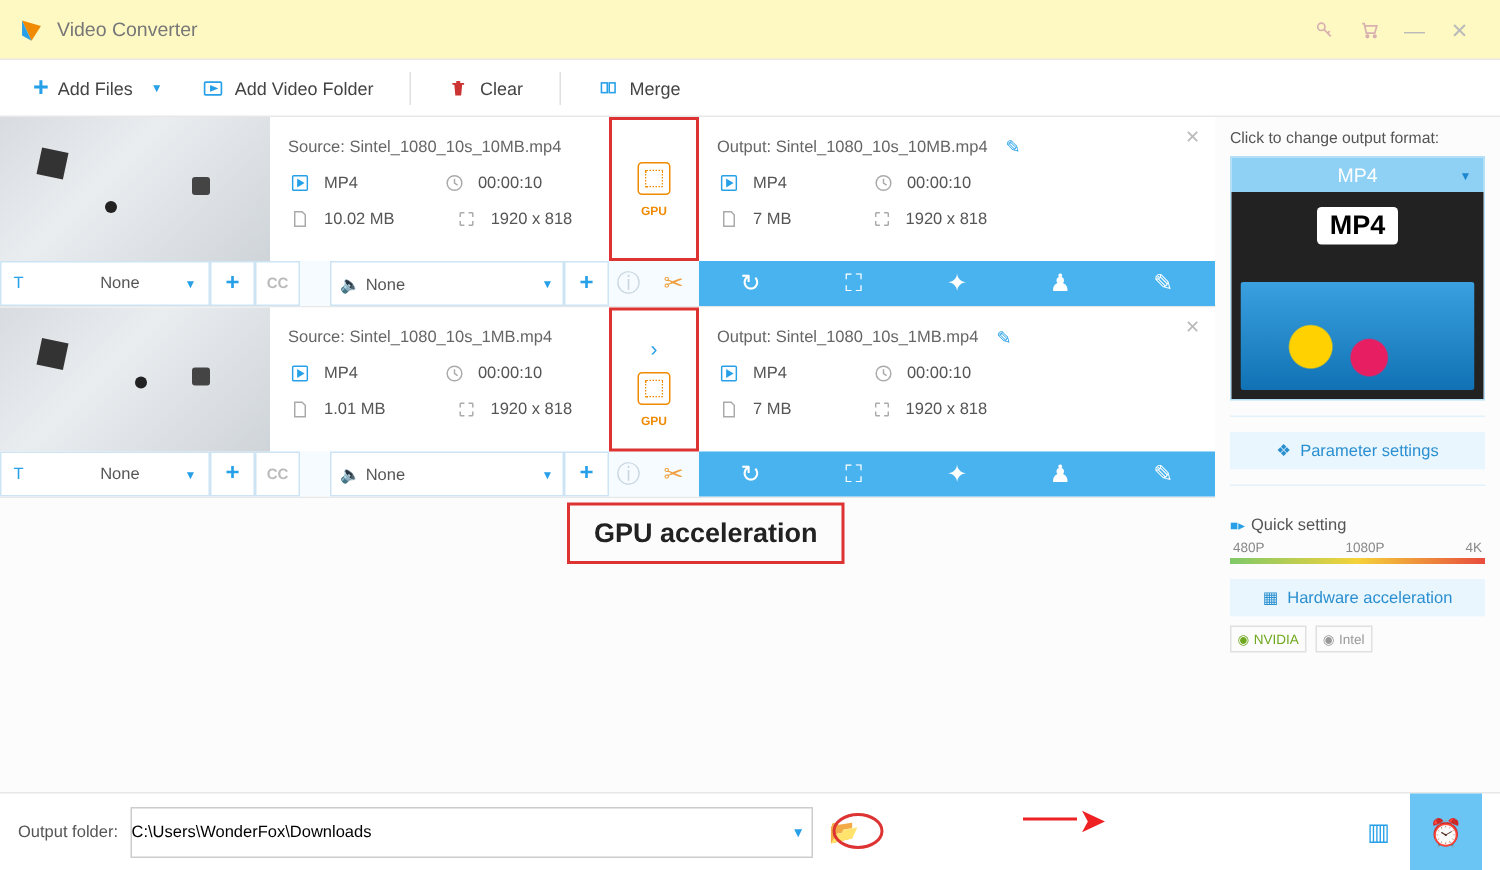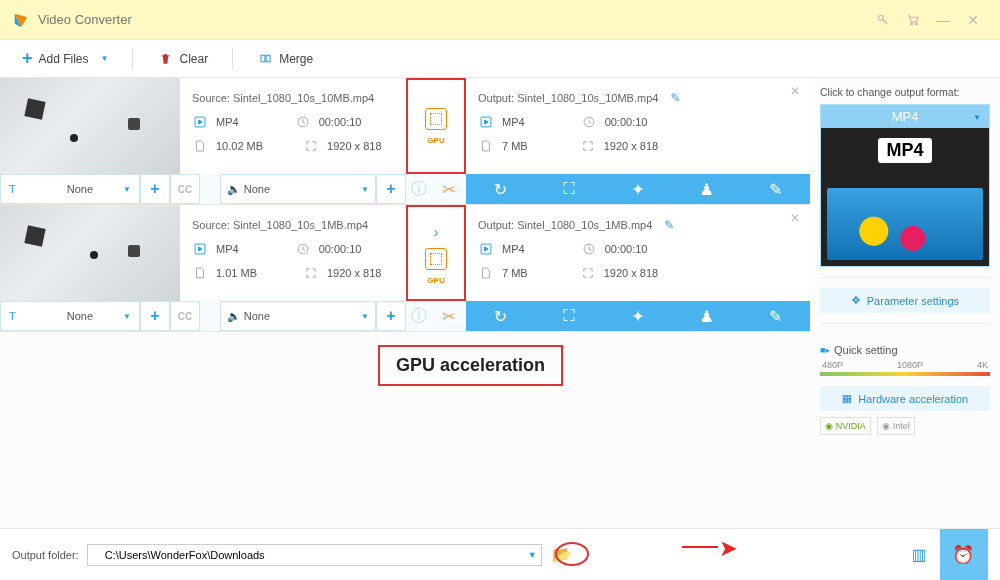--- a/index.html
+++ b/index.html
@@ -50,21 +50,21 @@
 
 .ctrl { display:flex; height:30px; background:#f5fbff;}
 .ctrl .ldrp { display:flex;align-items:center;font-size:11px;color:#555;padding:0 8px;border:1px solid #cde4f5;background:#fff; }
 .ctrl .ldrp.sel { width:140px; justify-content:space-between;}
 .ctrl .sq { width:30px;height:30px;display:flex;align-items:center;justify-content:center;border:1px solid #cde4f5;background:#fff;color:#27a0e8;font-size:16px;font-weight:bold;cursor:pointer;}
 .ctrl .sq.cc { font-size:10px; color:#bbb;}
 .ctrl .snd { flex:0 0 156px; display:flex;align-items:center;padding:0 6px;border:1px solid #cde4f5;background:#fff;font-size:11px;color:#555;justify-content:space-between;margin-left:20px;}
 .ctrl .tool-strip { flex:1;background:#49b3ef;display:flex;align-items:center;justify-content:space-around;color:#fff;}
 .ctrl .tool-strip .ti{width:24px;height:24px;display:flex;align-items:center;justify-content:center;cursor:pointer;}
 
-.annot { position:absolute; left:378px; top:345px; border:2px solid #d33; padding:8px 16px; background:transparent; }
+.annot { position:absolute; left:378px; top:335px; border:2px solid #d33; padding:8px 16px; background:transparent; }
 .annot span{font-size:18px;font-weight:bold;color:#222;}
 
 .side-title { font-size:10.5px; color:#555; margin-bottom:6px; }
 .fmt-box { width:170px; border:1px solid #b5dff6; }
 .fmt-head { background:#8fd1f5; color:#fff; font-size:13px; text-align:center; padding:4px 0; position:relative;}
 .fmt-head .drp{position:absolute;right:8px;top:8px;color:#1d88d0;}
 .fmt-img { height:138px; background:#222;display:flex;align-items:flex-start;justify-content:center;padding-top:10px; position:relative;}
 .fmt-img .badge{background:#fff;color:#000;font-weight:bold;padding:2px 8px;border-radius:3px;font-size:18px;}
 .fmt-img::after{content:"";position:absolute;left:6px;right:6px;bottom:6px;height:72px;background:
  radial-gradient(circle at 30% 60%, #ffd100 0 14px, transparent 15px),
@@ -78,21 +78,21 @@
 .scale { font-size:9px;color:#888;display:flex;justify-content:space-between;padding:4px 2px 0;}
 .bar { height:4px;background:linear-gradient(90deg,#7fc96a 0%,#f5d23a 50%,#e84c3d 100%);margin:2px 0;}
 .hw-btn { width:170px;padding:6px 0;background:#eaf6fd;color:#2a8fd0;font-size:11px;border:none;display:flex;align-items:center;justify-content:center;gap:6px;cursor:pointer;margin-top:8px;}
 .vend { display:flex;gap:6px;margin-top:6px;}
 .vend .v{flex:1;border:1px solid #e0e0e0;padding:3px 4px;font-size:9px;display:flex;align-items:center;gap:3px;}
 .v.nv{color:#6fa81e;}
 .v.it{color:#999;}
 
 .footer { position:absolute; bottom:0; left:0; right:0; height:52px; background:#fff; border-top:1px solid #e8e8e8;display:flex;align-items:center;padding:0 12px;font-size:11px;gap:8px;}
 .footer .lbl{color:#555;}
-.footer .path{flex:0 0 455px;height:22px;border:1px solid #ccc;padding:0 17px;display:flex;align-items:center;position:relative;}
+.footer .path{flex:0 0 455px;height:34px;border:1px solid #ccc;padding:0 0;display:flex;align-items:center;position:relative;}
 .footer .path .dd{position:absolute;right:4px;color:#27a0e8;font-size:9px;}
 .circ{position:absolute;left:555px;bottom:14px;width:34px;height:24px;border:2px solid #d33;border-radius:50%;}
 .footer .fic{width:26px;height:26px;display:flex;align-items:center;justify-content:center;color:#27a0e8;font-size:16px;cursor:pointer;}
 .footer .spacer{flex:1;}
 .runbtn{width:175px;height:52px;background:#1aa8f2;color:#fff;font-size:22px;font-style:italic;font-weight:bold;border:none;cursor:pointer;}
 .alarmbtn{width:48px;height:52px;background:#6ac4f4;color:#fff;border:none;font-size:18px;cursor:pointer;}
 .arrow-red{position:absolute;left:720px;bottom:20px;color:#e22;font-size:20px;font-weight:bold;}
 .arrow-red::before{content:"";position:absolute;left:-38px;top:10px;width:36px;height:2px;background:#e22;}
 
 svg{display:block;}
@@ -124,20 +124,29 @@
   <span class="tb-icon min"></span>
   <span class="tb-icon close"></span>
 </div>
 
 <div class="toolbar">
   <div class="tb-btn">
     <span class="tb-plus">+</span>
     <span>Add Files</span>
     <span class="drp">▼</span>
   </div>
+  <div class="tb-btn">
+    <span class="ic tb-blue">
+      <svg width="14" height="14" viewBox="0 0 20 20" fill="none" stroke="#27a0e8" stroke-width="1.6">
+          <rect x="2" y="4" width="16" height="12" rx="1"></rect>
+          <path d="M8 8l5 2-5 2z" fill="#27a0e8"></path>
+        </svg>
+    </span>
+    <span>Add Video Folder</span>
+  </div>
   <div class="divider"></div>
   <div class="tb-btn">
     <span class="ic tb-red">
       <svg width="13" height="13" viewBox="0 0 20 20" fill="#c33">
           <path d="M6 7h8l-1 11H7zM4 5h12v2H4zM8 3h4v2H8z"></path>
         </svg>
     </span>
     <span>Clear</span>
   </div>
   <div class="divider"></div>

